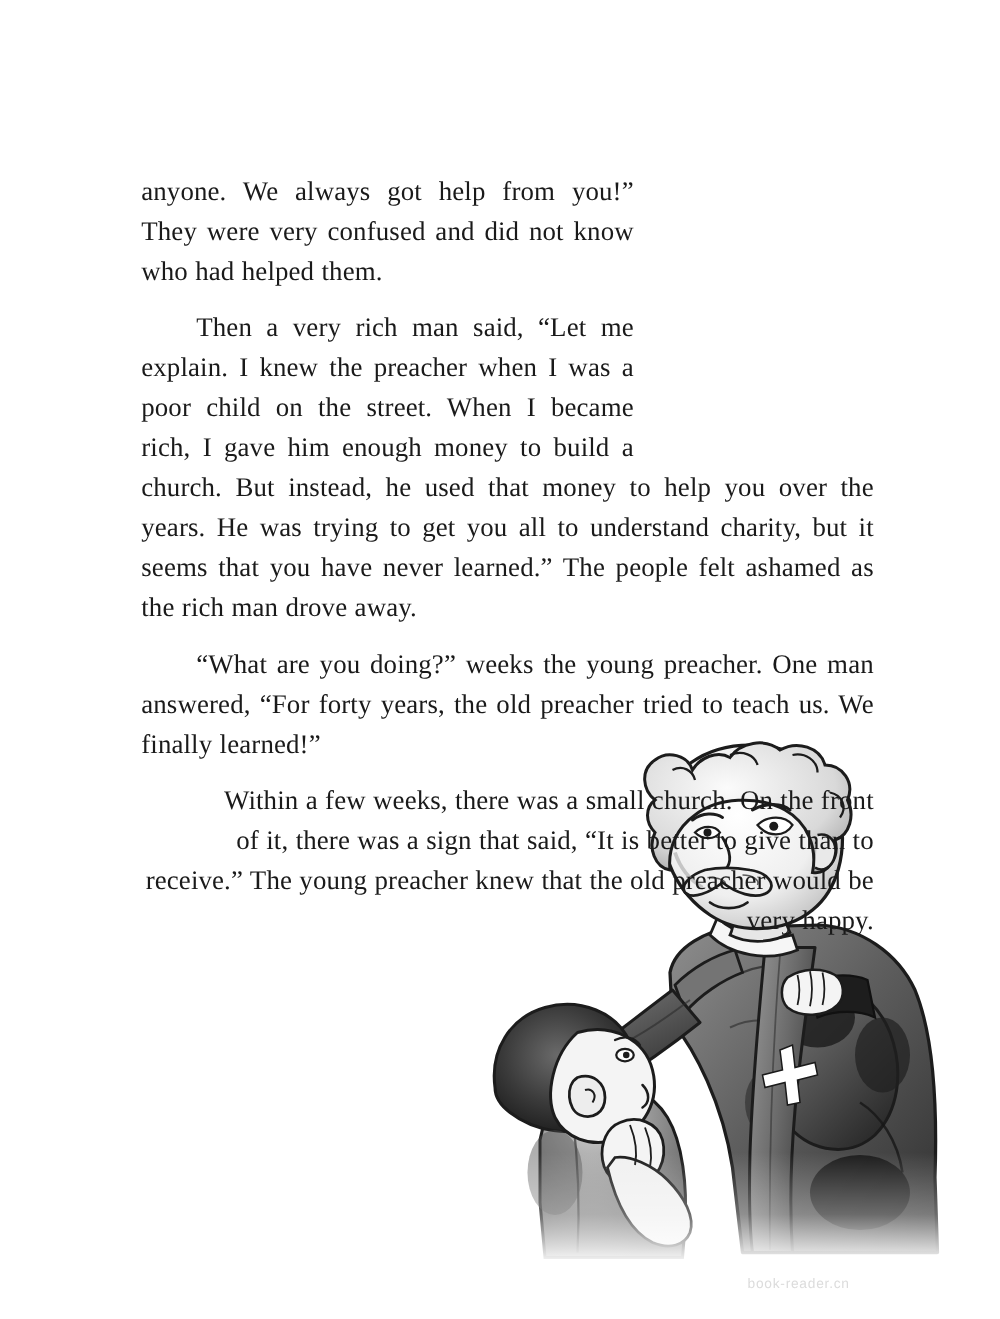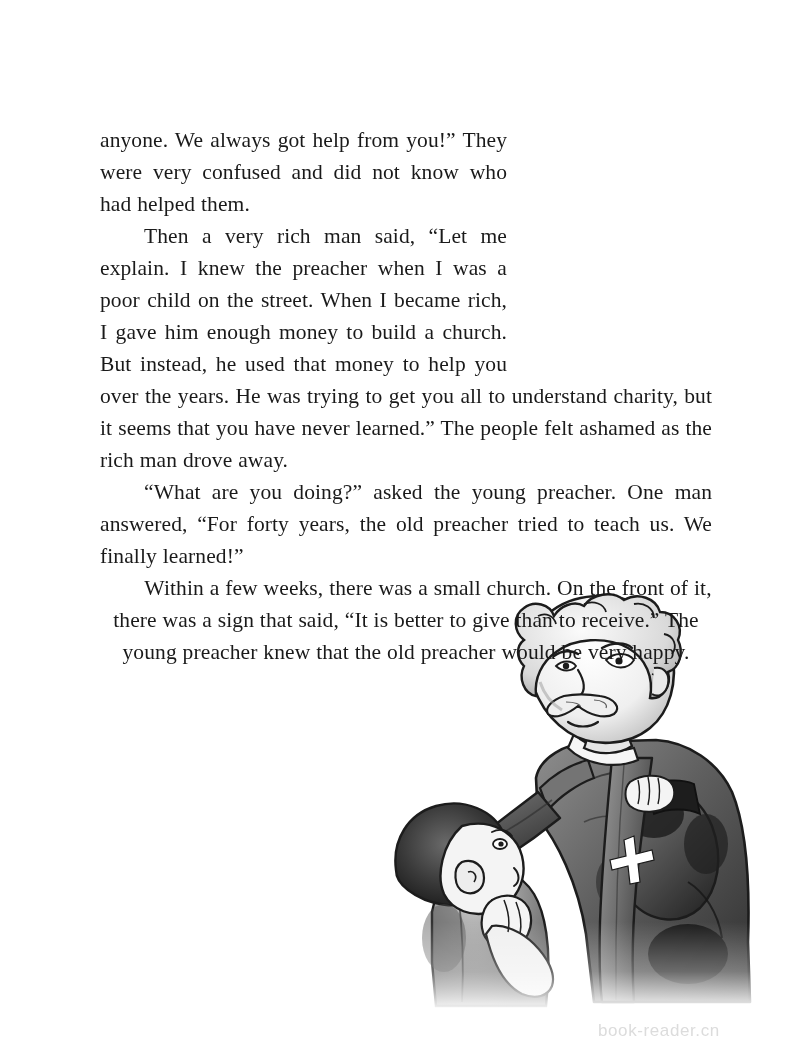--- a/index.html
+++ b/index.html
@@ -43,50 +43,50 @@
 
   
   #text-column {
     position: absolute;
     left: 100px;
     top: 124px;
     width: 612px;
   }
 
   .para {
-    margin: 0;
+    margin: 13px;
     font-size: 21.5px;
     line-height: 32px;
     text-align: justify;
     text-justify: inter-word;
     letter-spacing: 0.1px;
     word-spacing: 0.4px;
     font-family: Liberation Serif, serif;
   }
   .para.indent {
     text-indent: 44px;
   }
   .para:last-child {
-    text-align: center;
+    text-align: right;
   }
   #art-spacer-1 {
     float: right;
     clear: right;
     width: 205px;
     height: 226px;
     shape-outside: polygon(0px 0px, 205px 0px, 205px 226px, 0px 226px);
   }
 
   
   #watermark {
     position: absolute;
     left: 598px;
     top: 1021px;
     font-family: "Liberation Sans", "DejaVu Sans", sans-serif;
-    font-size: 17px;
+    font-size: 11px;
     letter-spacing: 0.6px;
     color: #dcdcdc;
     user-select: none;
   }
 </style>
 </head>
 <body>
 
 <div id="page">
 
@@ -277,20 +277,20 @@
 
   <div id="text-column">
 
     <div id="art-spacer-1"></div>
 
     <p class="para">anyone. We always got help from you!” They were very confused and did not know who had helped them.</p>
 
     <p class="para indent">Then a very rich man said, “Let me explain. I knew the preacher when I was a poor child on the street. When I became rich, I gave him enough money to build a church. But instead, he used that money to help you over the years. He was trying to get you all to understand charity, but it seems that you have never learned.” The people felt ashamed as the rich man drove away.</p>
 
 
-    <p class="para indent">“What are you doing?” asked the young preacher. One man answered, “For forty years, the old preacher tried to teach us. We finally learned!”</p>
+    <p class="para indent">“What are you doing?” weeks the young preacher. One man answered, “For forty years, the old preacher tried to teach us. We finally learned!”</p>
 
     <p class="para indent">Within a few weeks, there was a small church. On the front of it, there was a sign that said, “It is better to give than to receive.” The young preacher knew that the old preacher would be very happy.</p>
   </div>
 
   <div id="watermark">book-reader.cn</div>
 
 </div>
 
 </body></html>

